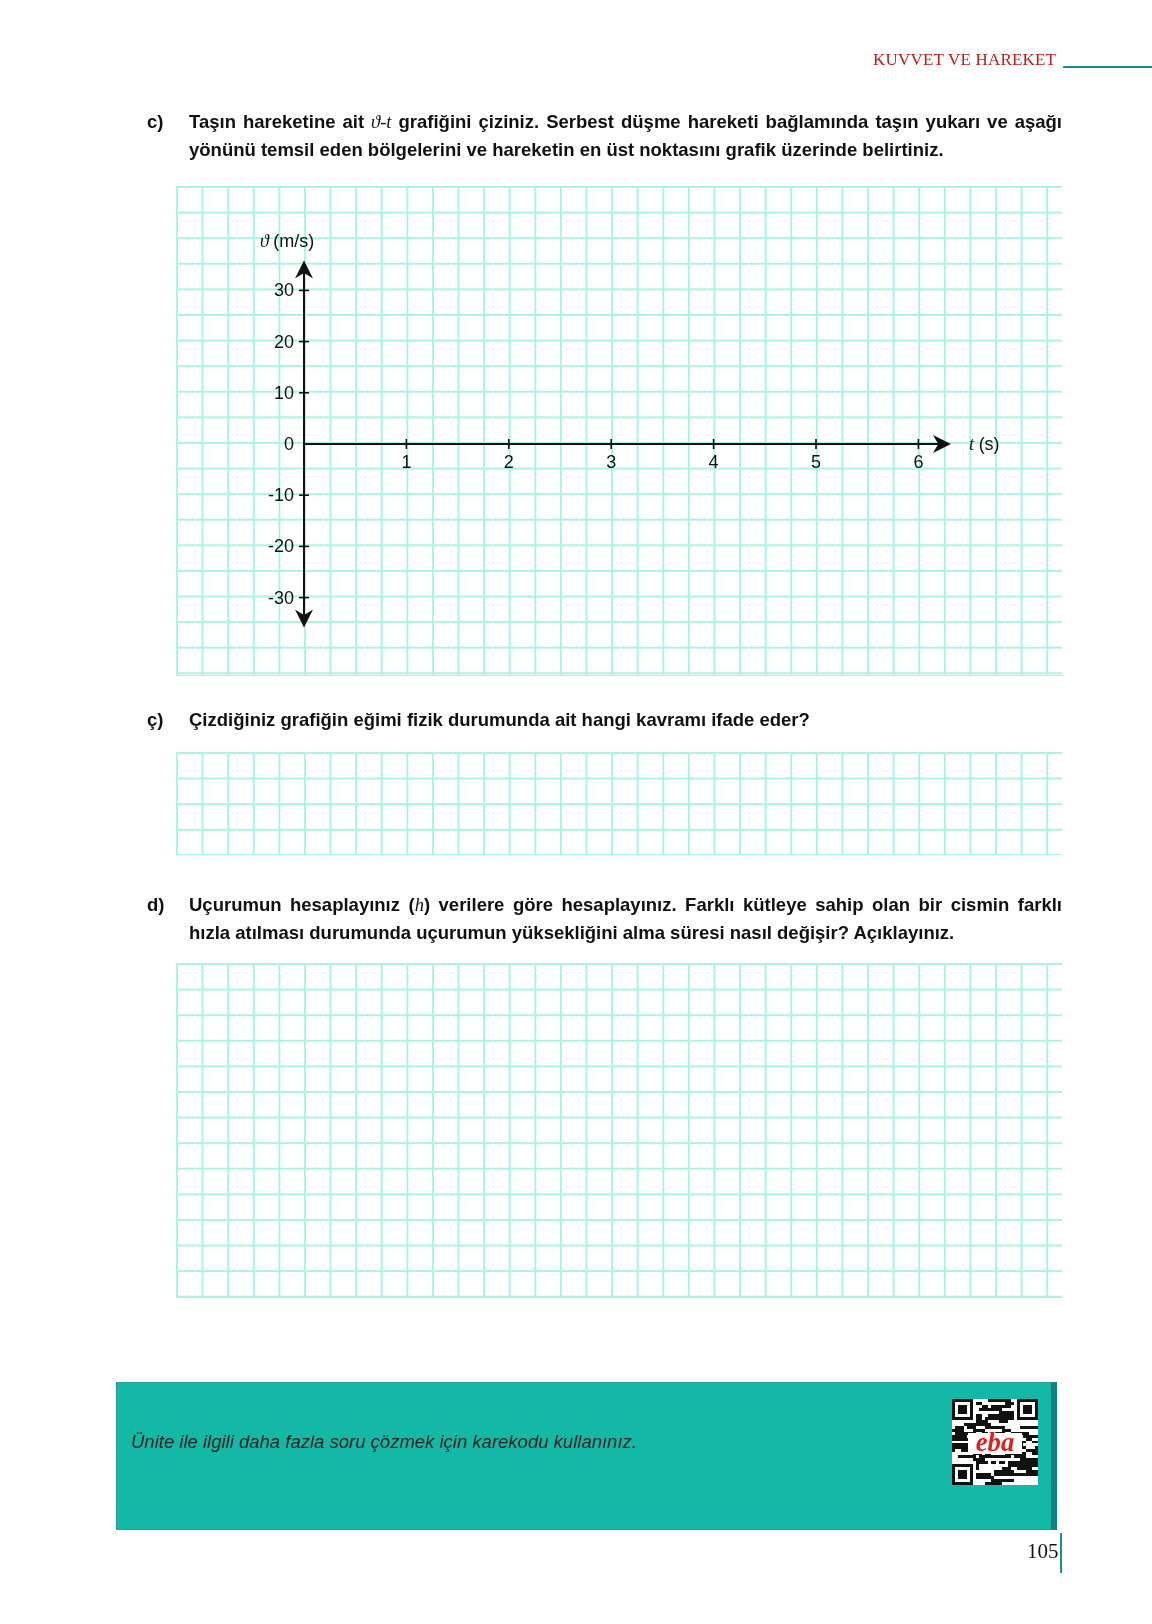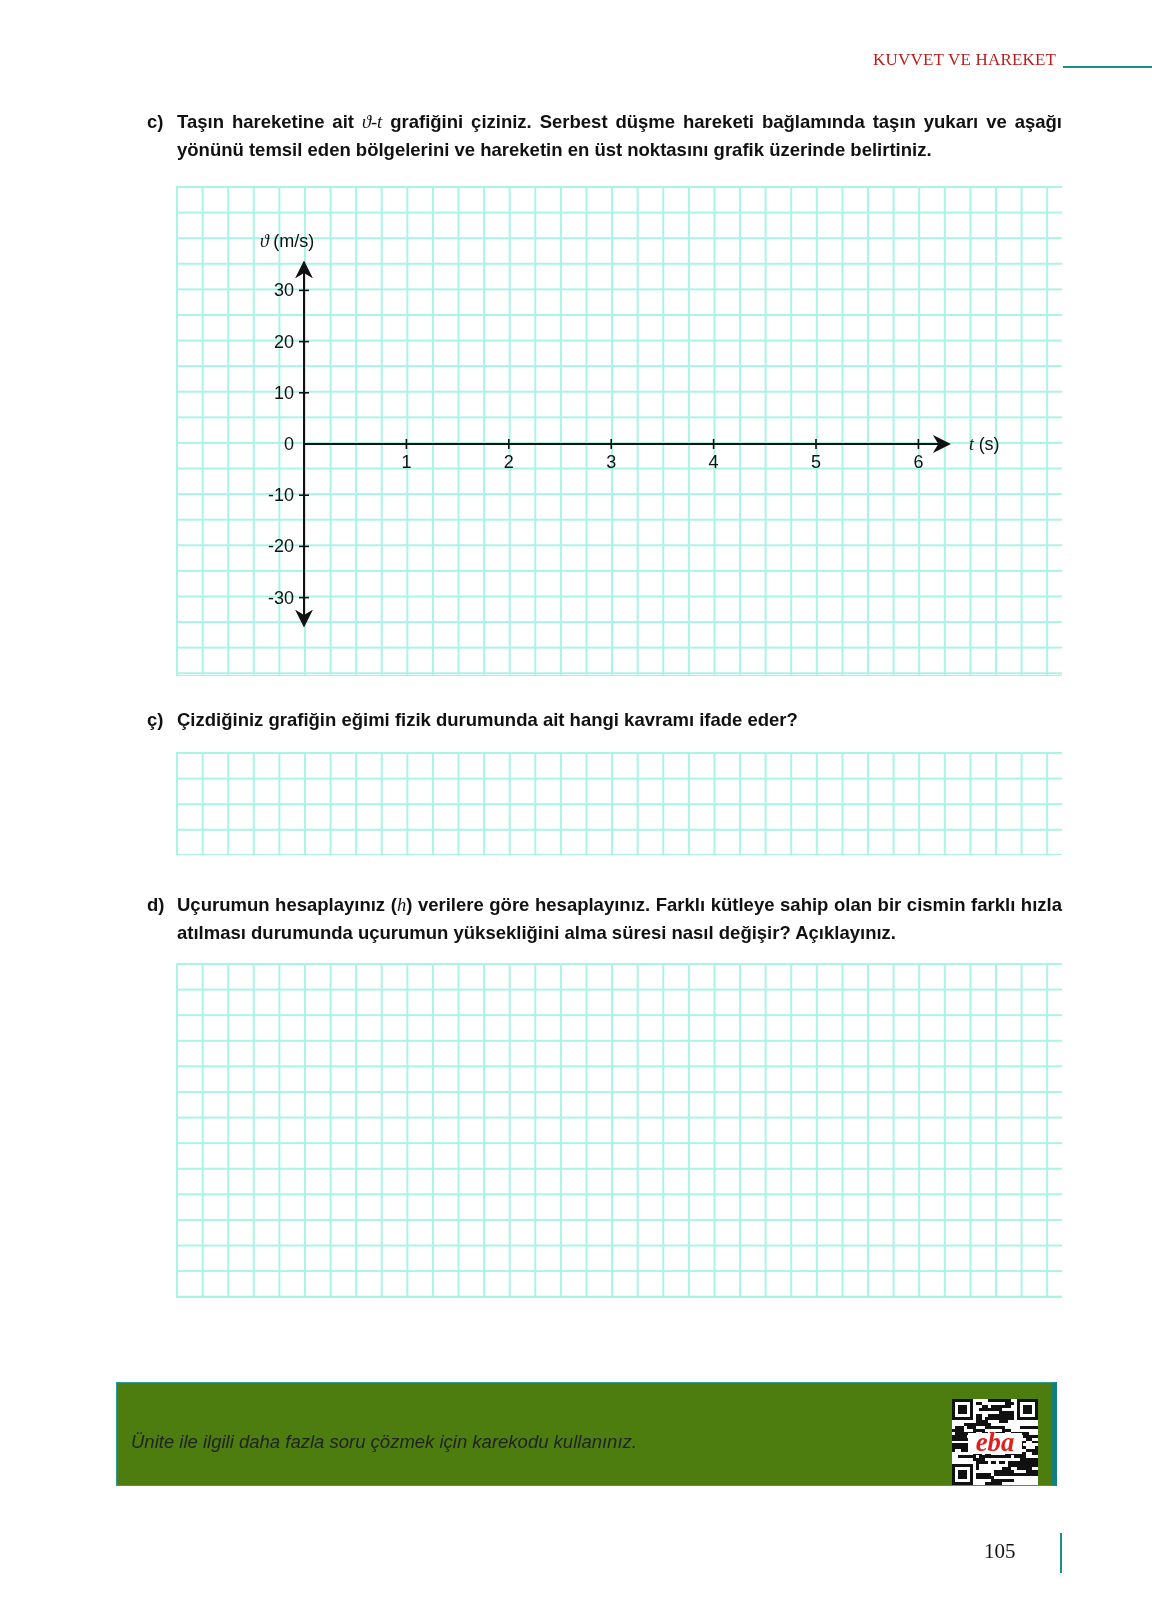--- a/index.html
+++ b/index.html
@@ -3,39 +3,39 @@
 <meta charset="utf-8">
 <style>
   html, body { margin: 0; padding: 0; background: #ffffff; }
   body { width: 1152px; height: 1624px; position: relative; overflow: hidden; font-family: "Liberation Sans", sans-serif; color: #111; }
 
   .header-title { position: absolute; left: 873px; top: 50px; font-family: "Liberation Serif", serif; font-size: 17px; color: #b91c1c; letter-spacing: 0.2px; }
   .header-rule { position: absolute; left: 1063px; top: 66px; width: 89px; height: 2px; background: #1a8f8f; }
 
   .question { position: absolute; left: 147px; width: 915px; font-weight: bold; font-size: 18.5px; line-height: 27px; }
   .q-letter { position: absolute; left: 0; top: 0; }
-  .q-text { margin-left: 30px; display: block; text-align: justify; }
+  .q-text { margin-left: 42px; display: block; text-align: justify; }
   .math { font-family: "Liberation Serif", serif; font-style: italic; font-weight: normal; }
 
   .grid { position: absolute; left: 176px; width: 886px;
     background-image:
       linear-gradient(to right, #a9f4e6 1.6px, transparent 1.6px),
       linear-gradient(to bottom, #a9f4e6 1.6px, transparent 1.6px);
     background-size: 25.6px 25.6px;
     border-bottom: 1.6px solid #a9f4e6;
   }
 
   #chart { position: absolute; left: 0; top: 0; }
   .axis-label { font-family: "Liberation Sans", sans-serif; font-size: 18px; fill: #111; }
 
-  .callout { position: absolute; left: 116px; top: 1382px; width: 941px; height: 104px; background: #4d7c0f; border: 1.5px solid #2f9a9a; border-right: 6px solid #138080; box-sizing: border-box; }
+  .callout { position: absolute; left: 116px; top: 1382px; width: 941px; height: 148px; background: #14b8a6; border: 1.5px solid #2f9a9a; border-right: 6px solid #138080; box-sizing: border-box; }
   .callout-text { position: absolute; left: 14px; top: 48px; font-style: italic; font-size: 18.5px; color: #222; }
   .qr { position: absolute; left: 835px; top: 15px; width: 86px; height: 88px; }
 
-  .page-number { position: absolute; left: 984px; top: 1539px; font-family: "Liberation Serif", serif; font-size: 21px; color: #111; }
+  .page-number { position: absolute; left: 1027px; top: 1539px; font-family: "Liberation Serif", serif; font-size: 21px; color: #111; }
   .page-rule { position: absolute; left: 1060px; top: 1533px; width: 2px; height: 40px; background: #1a8f8f; }
 </style>
 </head>
 <body>
 
 <div class="header-title">KUVVET VE HAREKET</div>
 <div class="header-rule"></div>
 
 <div class="question" style="top:108px;">
   <span class="q-letter">c)</span>

